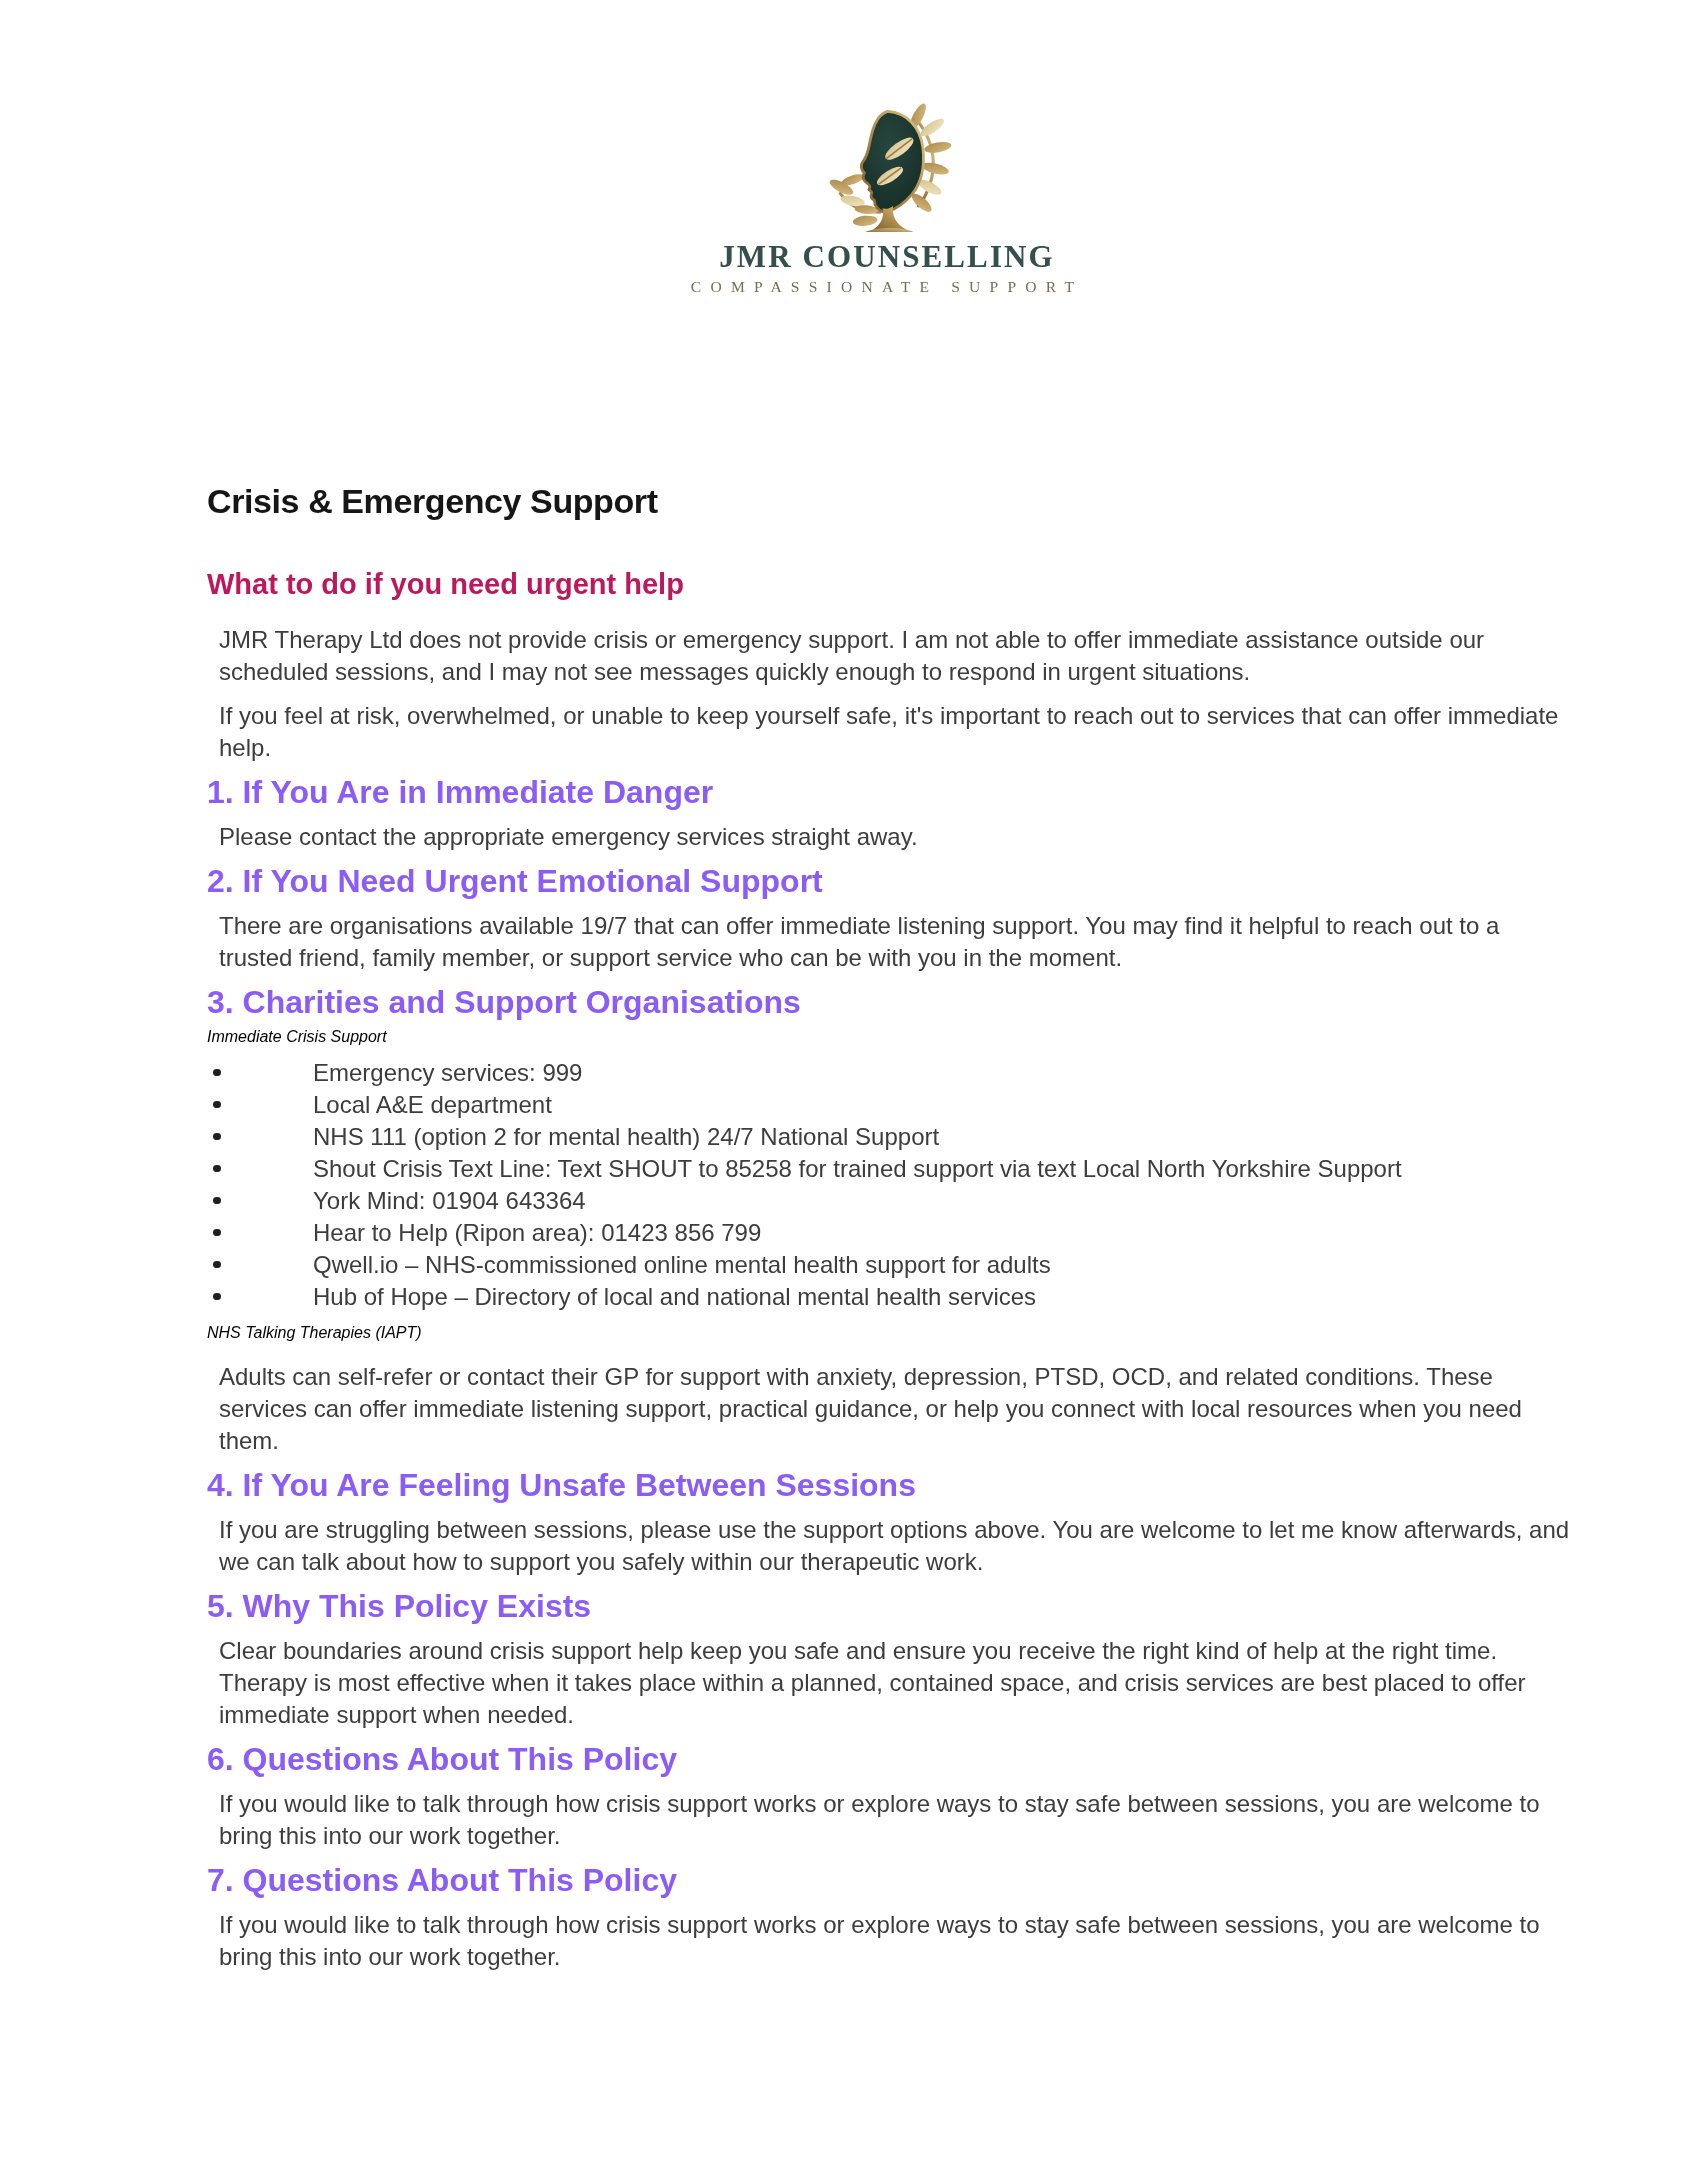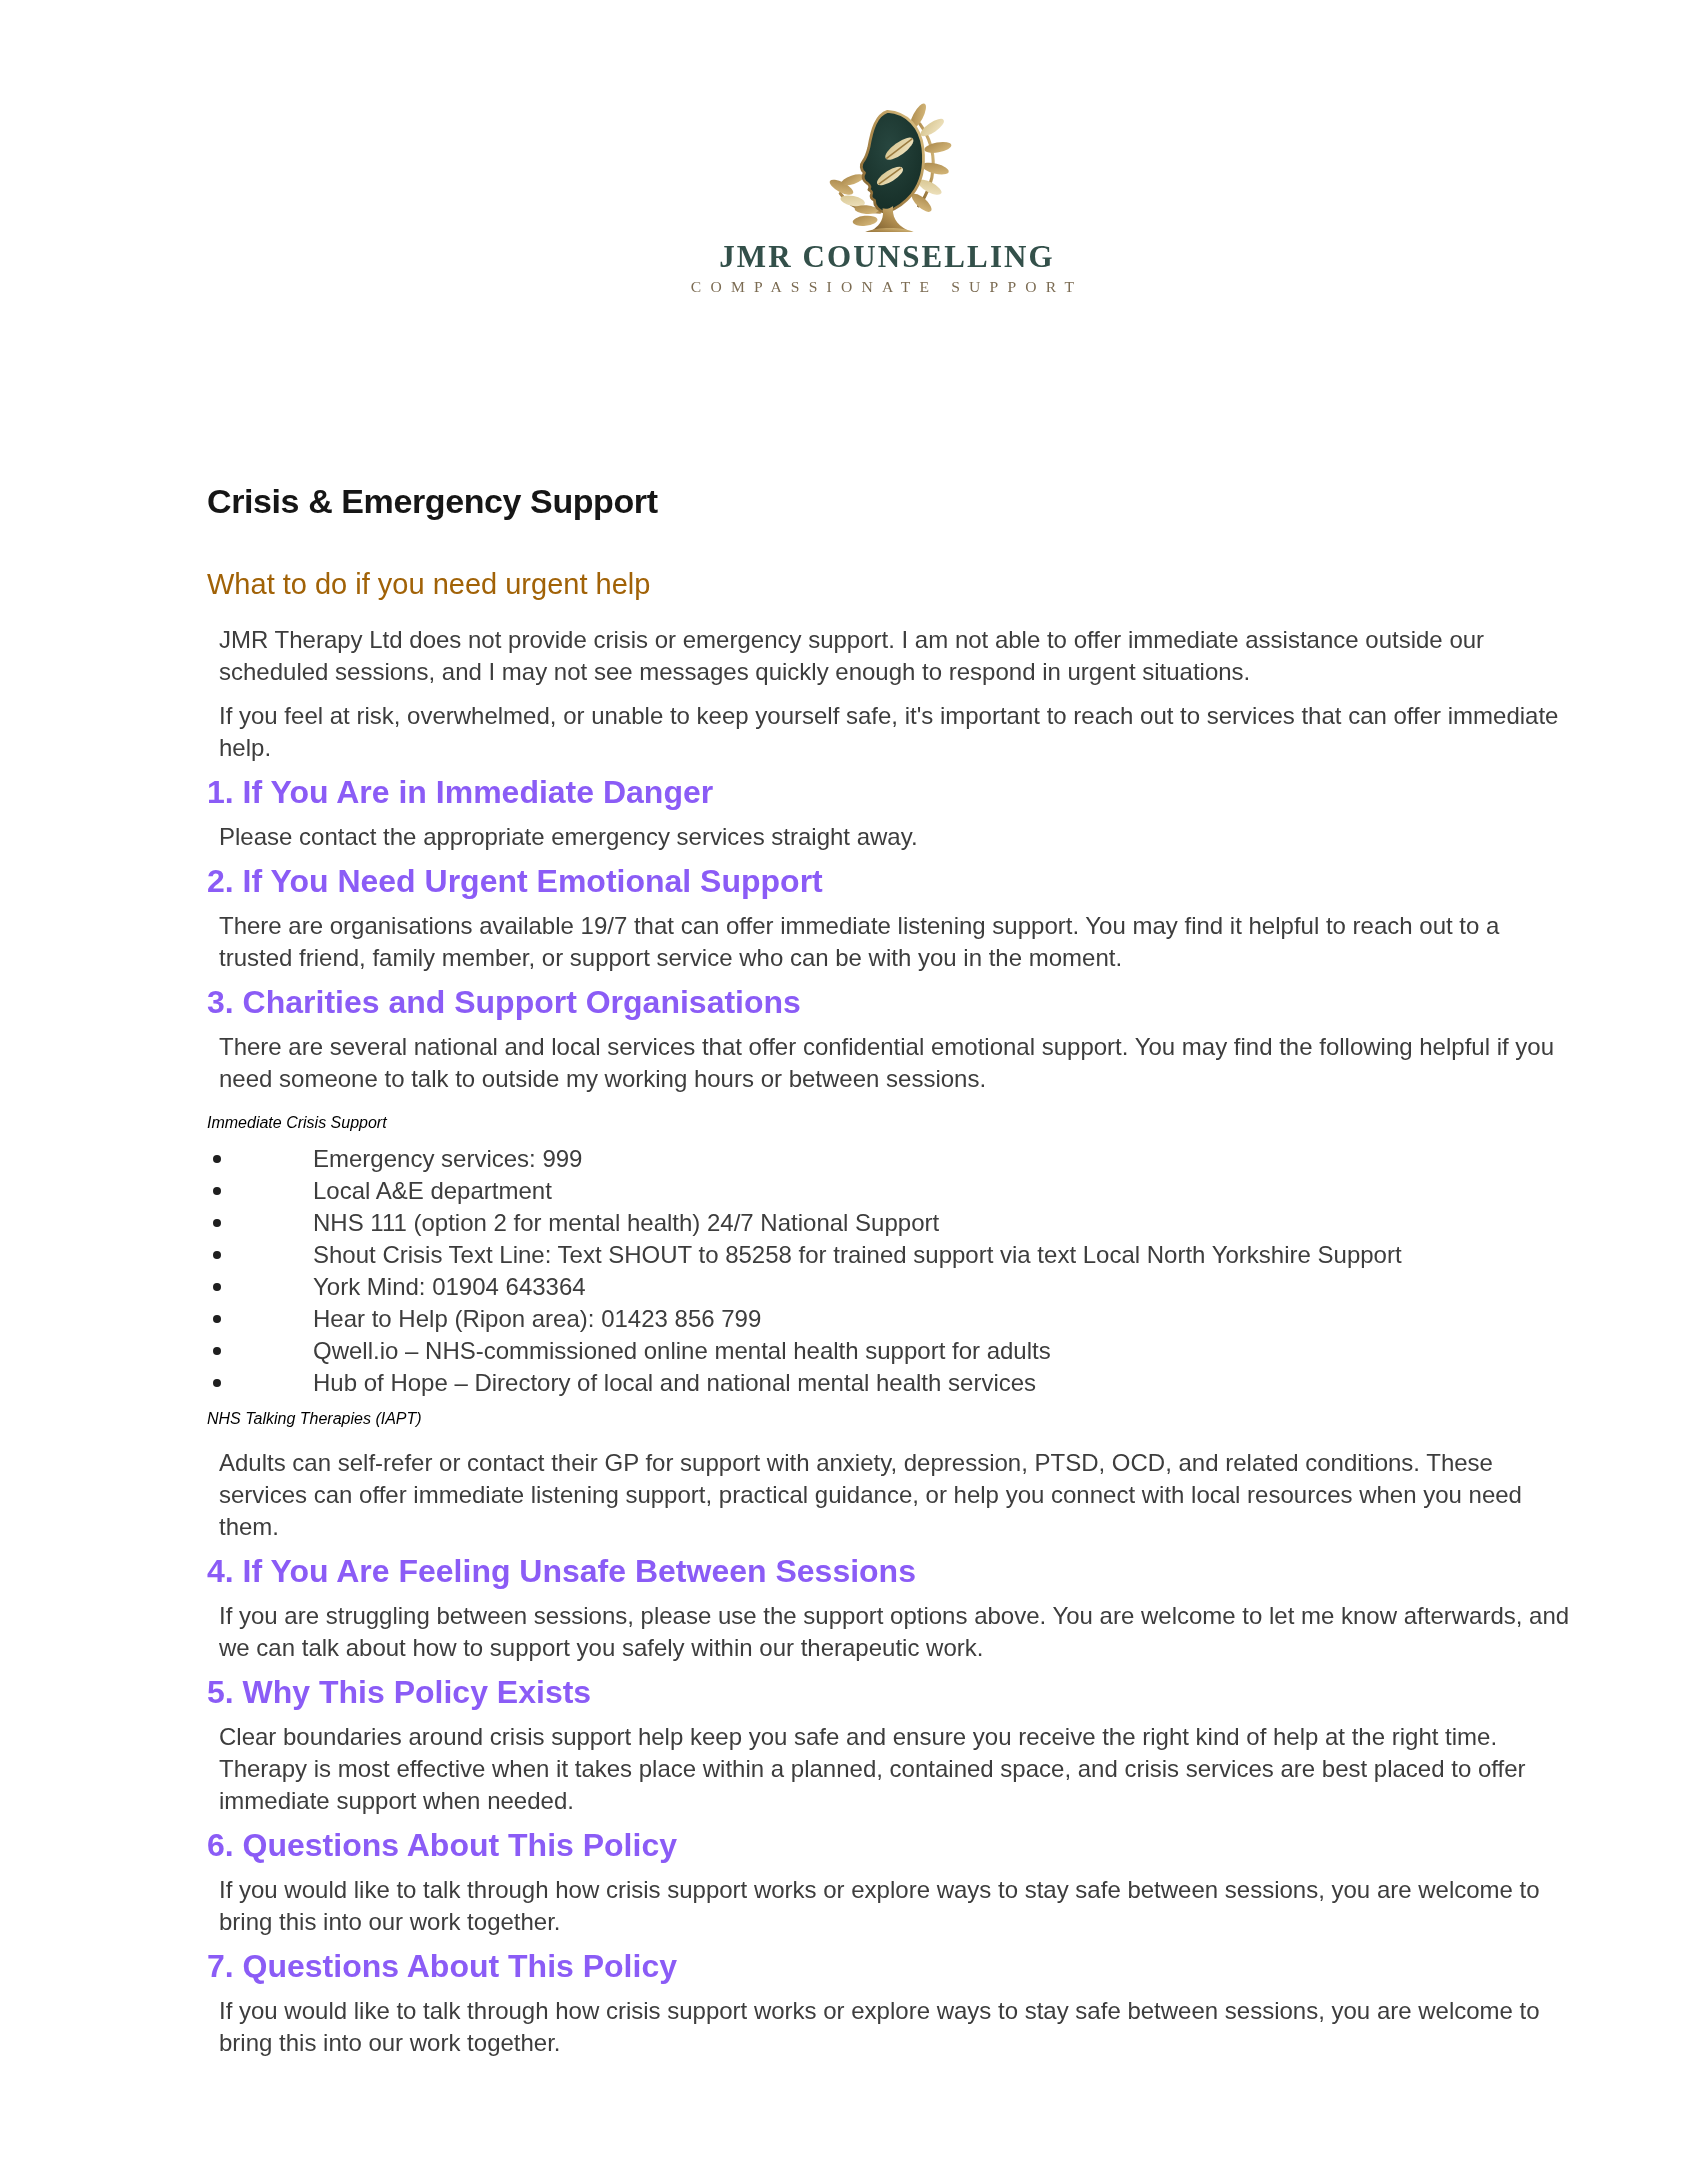--- a/index.html
+++ b/index.html
@@ -49,22 +49,22 @@
     font-size: 34px;
     line-height: 37px;
     font-weight: 700;
     color: #161616;
     margin: 0 0 47px 0;
     letter-spacing: -0.4px;
   }
   .doc-subtitle {
     font-size: 29px;
     line-height: 34px;
-    font-weight: 400;
-    color: #a16207;
+    font-weight: 700;
+    color: #be185d;
     margin: 0 0 23.4px 0;
   }
   .para {
     font-size: 24px;
     line-height: 32px;
     margin: 12px;
     color: #3d3d3d;
   }
   .sec-heading {
     font-size: 32px;
@@ -175,21 +175,20 @@
   <p class="para">JMR Therapy Ltd does not provide crisis or emergency support. I am not able to offer immediate assistance outside our scheduled sessions, and I may not see messages quickly enough to respond in urgent situations.</p>
   <p class="para">If you feel at risk, overwhelmed, or unable to keep yourself safe, it's important to reach out to services that can offer immediate help.</p>
 
   <h3 class="sec-heading">1. If You Are in Immediate Danger</h3>
   <p class="para">Please contact the appropriate emergency services straight away.</p>
 
   <h3 class="sec-heading">2. If You Need Urgent Emotional Support</h3>
   <p class="para">There are organisations available 19/7 that can offer immediate listening support. You may find it helpful to reach out to a trusted friend, family member, or support service who can be with you in the moment.</p>
 
   <h3 class="sec-heading">3. Charities and Support Organisations</h3>
-  <p class="para">There are several national and local services that offer confidential emotional support. You may find the following helpful if you need someone to talk to outside my working hours or between sessions.</p>
 
   <h4 class="sub-heading-italic">Immediate Crisis Support</h4>
   <ul class="crisis-list">
     <li><span class="bullet-marker"></span><span>Emergency services: 999</span></li>
     <li><span class="bullet-marker"></span><span>Local A&amp;E department</span></li>
     <li><span class="bullet-marker"></span><span>NHS 111 (option 2 for mental health) 24/7 National Support</span></li>
     <li><span class="bullet-marker"></span><span>Shout Crisis Text Line: Text SHOUT to 85258 for trained support via text Local North Yorkshire Support</span></li>
     <li><span class="bullet-marker"></span><span>York Mind: 01904 643364</span></li>
     <li><span class="bullet-marker"></span><span>Hear to Help (Ripon area): 01423 856 799</span></li>
     <li><span class="bullet-marker"></span><span>Qwell.io – NHS-commissioned online mental health support for adults</span></li>

